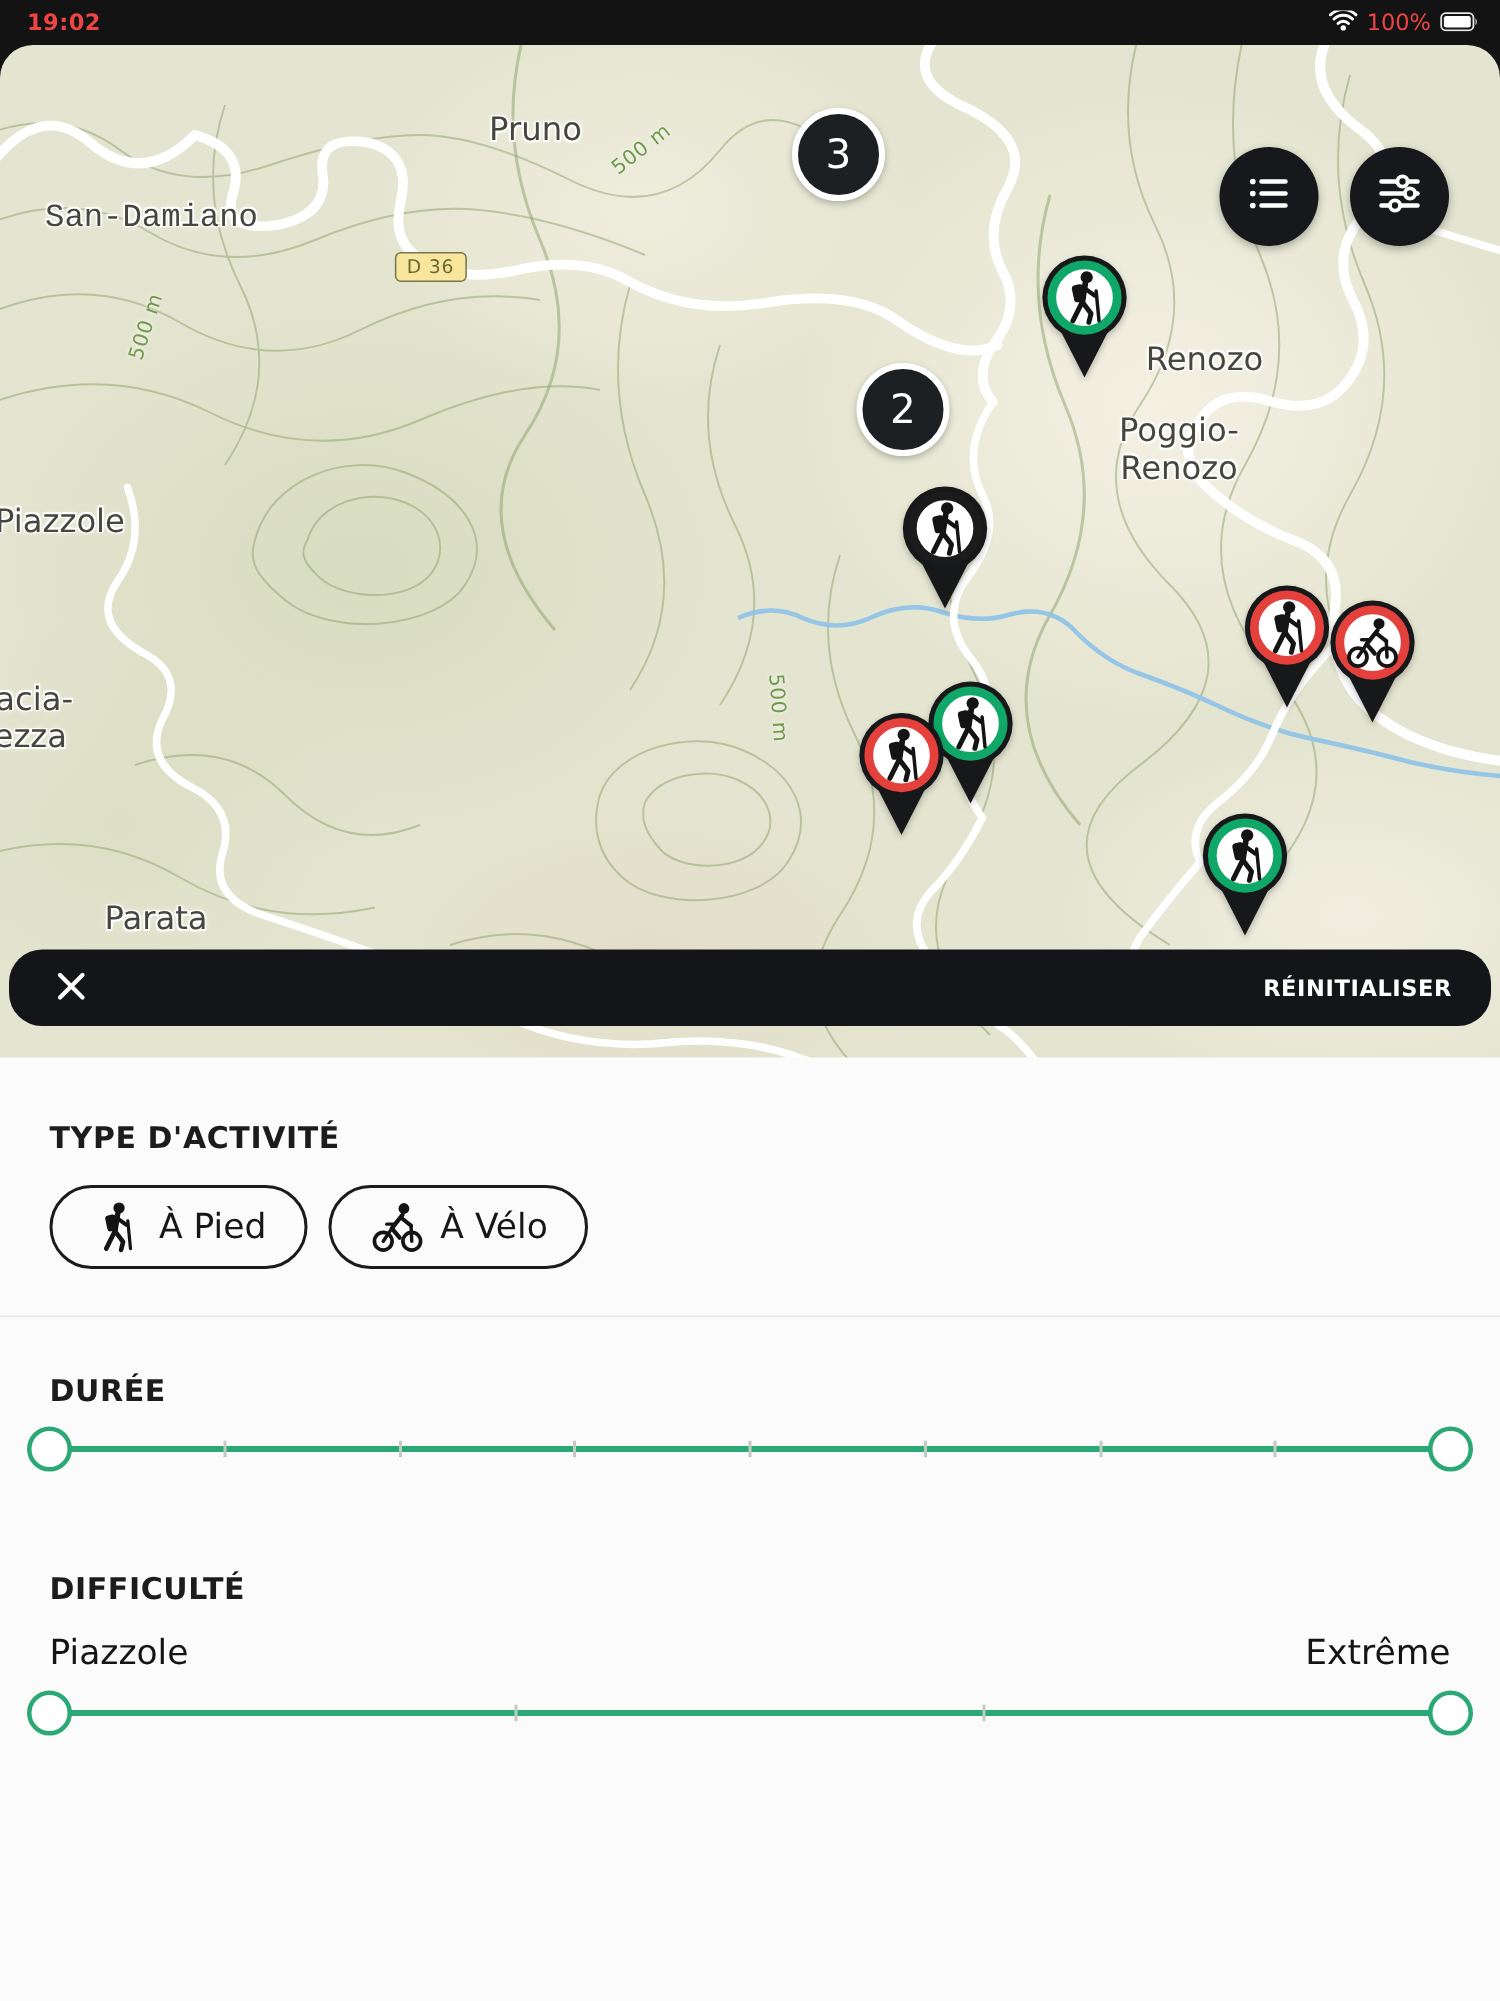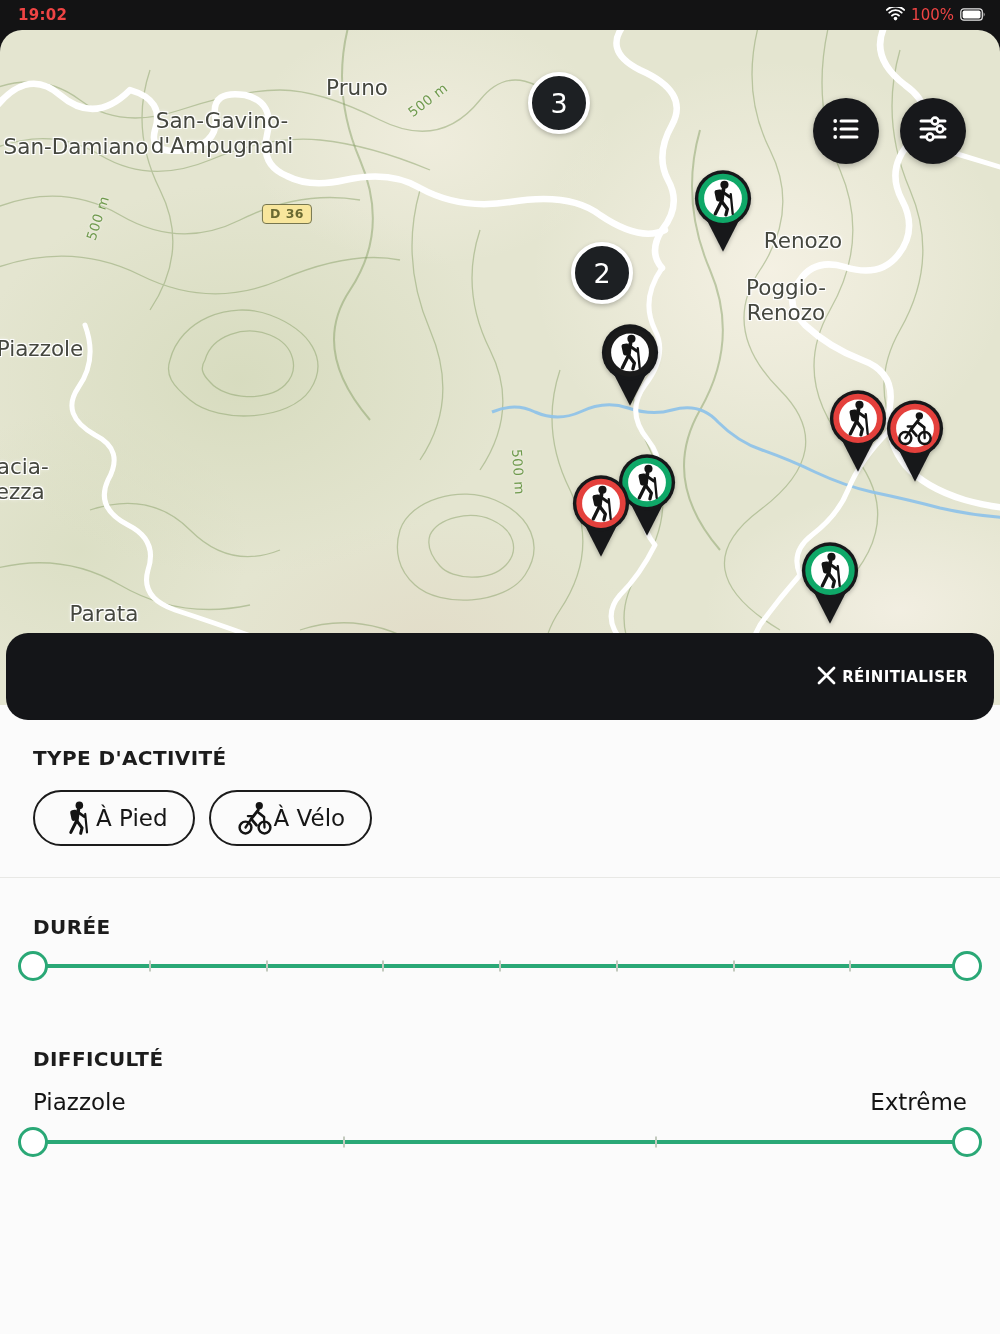--- a/index.html
+++ b/index.html
@@ -30,53 +30,53 @@
   .map-svg { position:absolute; inset:0; pointer-events:none; }
 
   .map-label { position:absolute; transform:translate(-50%,-50%); text-align:center;
                font-size:21.5px; line-height:25px; color:#45473f; white-space:nowrap;
                text-shadow:-1px -1px 0 #fff,1px -1px 0 #fff,-1px 1px 0 #fff,1px 1px 0 #fff,0 0 4px #fff; }
   .map-label.contour-label { font-size:13.5px; color:#6f9a4d; letter-spacing:.5px;
                text-shadow:0 0 3px rgba(255,255,255,.8); }
 
   .road-badge { position:absolute; transform:translate(-50%,-50%);
                 background:#f8e69c; border:1.6px solid #76764f; border-radius:4px;
-                color:#6a6a32; font-size:12.5px; font-weight:bold; padding:1px 7px 2px;
-                letter-spacing:.5px; white-space:nowrap;margin-top:36px; }
+                color:#6a6a32; font-size:12.5px; font-weight:normal; padding:1px 7px 2px;
+                letter-spacing:.5px; white-space:nowrap; }
 
   .cluster { position:absolute; width:62px; height:62px; transform:translate(-50%,-50%);
              background:#1d2023; border:4px solid #fff; border-radius:50%;
              display:flex; align-items:center; justify-content:center;
              color:#fff; font-size:27px; box-shadow:0 2px 5px rgba(0,0,0,.25); }
 
   .pin { position:absolute; width:62px; height:84px; color:#141414; }
   .pin svg { display:block; width:62px; height:84px; filter:drop-shadow(0 2px 2px rgba(0,0,0,.25)); }
   .pin .icon-hiker, .pin .icon-cyclist { display:none; }
 
   .map-btn { position:absolute; top:68px; width:66px; height:66px; border-radius:50%;
              background:#17181b; display:flex; align-items:center; justify-content:center;
              box-shadow:0 2px 6px rgba(0,0,0,.3); cursor:pointer; }
   .map-btn.list { left:813px; }
   .map-btn.filters { left:900px; }
 
   
   .sheet { position:absolute; top:705px; left:0; right:0; bottom:0; background:#fbfbfb; z-index:10; }
-  .sheet-header { position:absolute; top:633px; left:6px; right:6px; height:87px; z-index:20;
+  .sheet-header { position:absolute; top:633px; left:6px; right:6px; height:51px; z-index:20;
                   background:#141518; border-radius:22px; display:flex; align-items:center;
-                  justify-content:flex-end; padding:0 26px; }
+                  justify-content:space-between; padding:0 26px; }
   .reset-btn { color:#fff; font-size:15px; font-weight:bold; letter-spacing:.4px; cursor:pointer;
                background:none; border:none; font-family:inherit; }
   .close-btn { background:none; border:none; cursor:pointer; display:flex; padding:4px; }
 
   .sheet-inner { padding:0 33px; }
   .section-label { font-size:20px; font-weight:bold; letter-spacing:.4px; color:#1c1c1c; }
   .activity-title { padding-top:41px; }
   .pills { margin-top:20px; display:flex; gap:14px; }
   .pill { height:56px; border:2.5px solid #1b1b1b; border-radius:30px; background:#fbfbfb;
-          display:inline-flex; align-items:center; padding:0 25px;
+          display:inline-flex; align-items:center; gap:10px; padding:0 25px;
           font-size:23px; color:#161616; font-family:inherit; cursor:pointer;justify-content:space-between; }
   .divider { margin:31px -33px 0; height:1px; background:#e8e8e5; }
   .duration-title { padding-top:37px; }
   .difficulty-title { padding-top:66px; }
   .range-labels { display:flex; justify-content:space-between; margin-top:18px;
                   font-size:23px; color:#141414; }
   .slider { position:relative; height:30px; margin-top:12px; }
   .track { position:absolute; left:0; right:0; top:50%; height:4px; transform:translateY(-50%);
            background:#2aa876; border-radius:2px; }
   .tick { position:absolute; top:50%; width:2px; height:11px; background:#c3cabe;
@@ -180,26 +180,22 @@
         <path stroke-width="6.5" d="M628,-10 Q600,20 640,40 Q690,62 672,95 Q655,125 668,150 Q682,175 662,200 Q648,222 662,238"></path>
         <path stroke-width="6.5" d="M888,-10 Q866,25 905,55 Q940,80 912,110 Q885,138 902,170 Q918,200 898,225 Q880,248 845,237 Q815,228 800,250 Q782,272 805,295 Q830,318 862,330 Q895,342 890,375 Q885,410 905,435 Q925,458 965,470 Q990,477 1010,478"></path>
         <path stroke-width="5" d="M912,110 Q960,125 1010,140"></path>
         <path stroke-width="5" d="M85,295 Q98,330 78,358 Q60,385 95,405 Q125,420 108,450 Q95,478 128,495 Q158,510 148,540 Q140,568 175,580 Q215,593 248,605 Q285,618 322,640 Q380,672 445,665 Q500,660 545,680"></path>
         <path stroke-width="5" d="M662,238 Q640,270 655,300 Q668,325 645,355 Q625,382 648,410 Q668,435 650,465 Q635,490 655,515 Q640,545 620,565 Q600,588 625,615 Q645,638 668,655 Q680,663 692,680"></path>
         <path stroke-width="5" d="M890,400 Q860,430 848,460 Q838,485 812,505 Q790,522 800,545 Q778,570 760,595 Q748,615 752,640"></path>
       </g>
     </svg>
 
     <div style="position:absolute;inset:0;">
-        <div class="map-label" style="left: 76px; top: 116px;">
+        <div class="map-label" style="left: 101px; top: 116px; font-family: Liberation Mono, monospace;">
           <div>San-Damiano</div>
-        </div>
-        <div class="map-label" style="left: 222px; top: 103px;">
-          <div>San-Gavino-</div>
-          <div>d'Ampugnani</div>
         </div>
         <div class="map-label" style="left: 357px; top: 57px;">
           <div>Pruno</div>
         </div>
         <div class="map-label" style="left: 803px; top: 210px;">
           <div>Renozo</div>
         </div>
         <div class="map-label" style="left: 786px; top: 270px;">
           <div>Poggio-</div>
           <div>Renozo</div>

